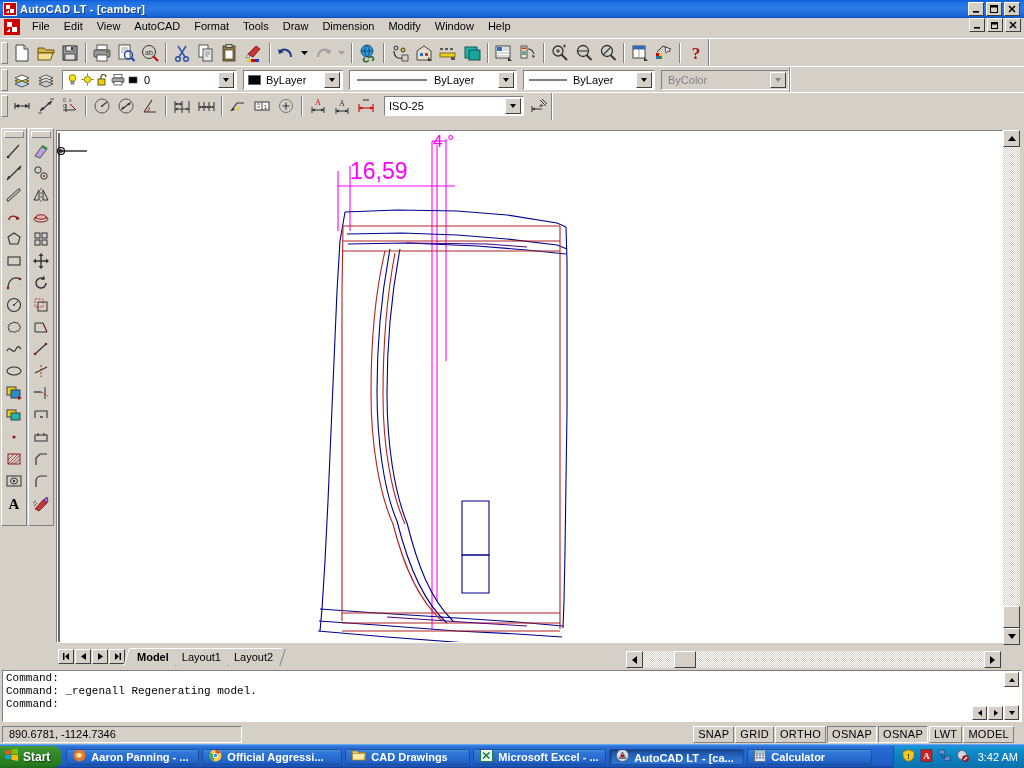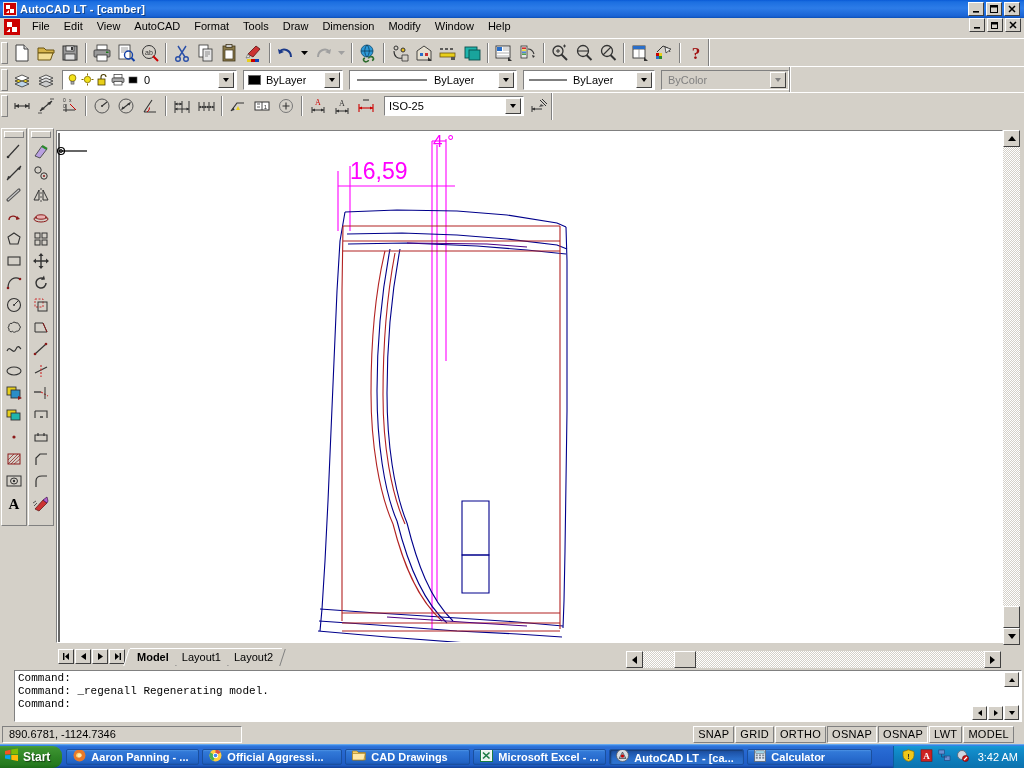--- a/index.html
+++ b/index.html
@@ -210,21 +210,20 @@
     background: #d4d0c8; padding: 2px 2px 0 2px;
   }
   .cmdtext {
     position: relative;
     height: 52px; background: #fff;
     border: 1px solid; border-color: #808080 #fff #fff #808080;
     font-family: "Liberation Mono", monospace;
     font-size: 11px; line-height: 13px;
     color: #000; padding: 1px 3px;
     overflow: hidden;
-    margin-left: 12px;
   }
   .cmd-vs { position:absolute; right:1px; top:1px; width:16px; bottom:1px; }
   .cmd-hs { position:absolute; left:1px; right:18px; bottom:1px; height:14px; }
 
   
   .statusbar {
     position: absolute; left: 0; top: 724px; width: 1024px; height: 20px;
     background: #d4d0c8; display: flex; align-items: center; padding: 0 2px;
   }
   .coords {

